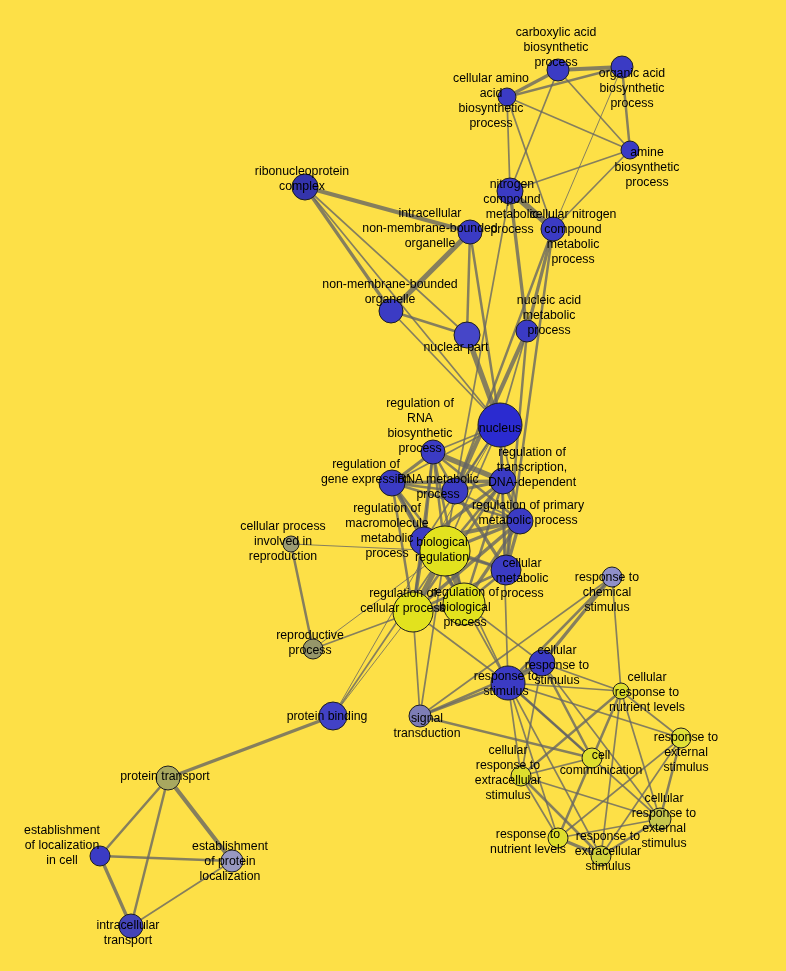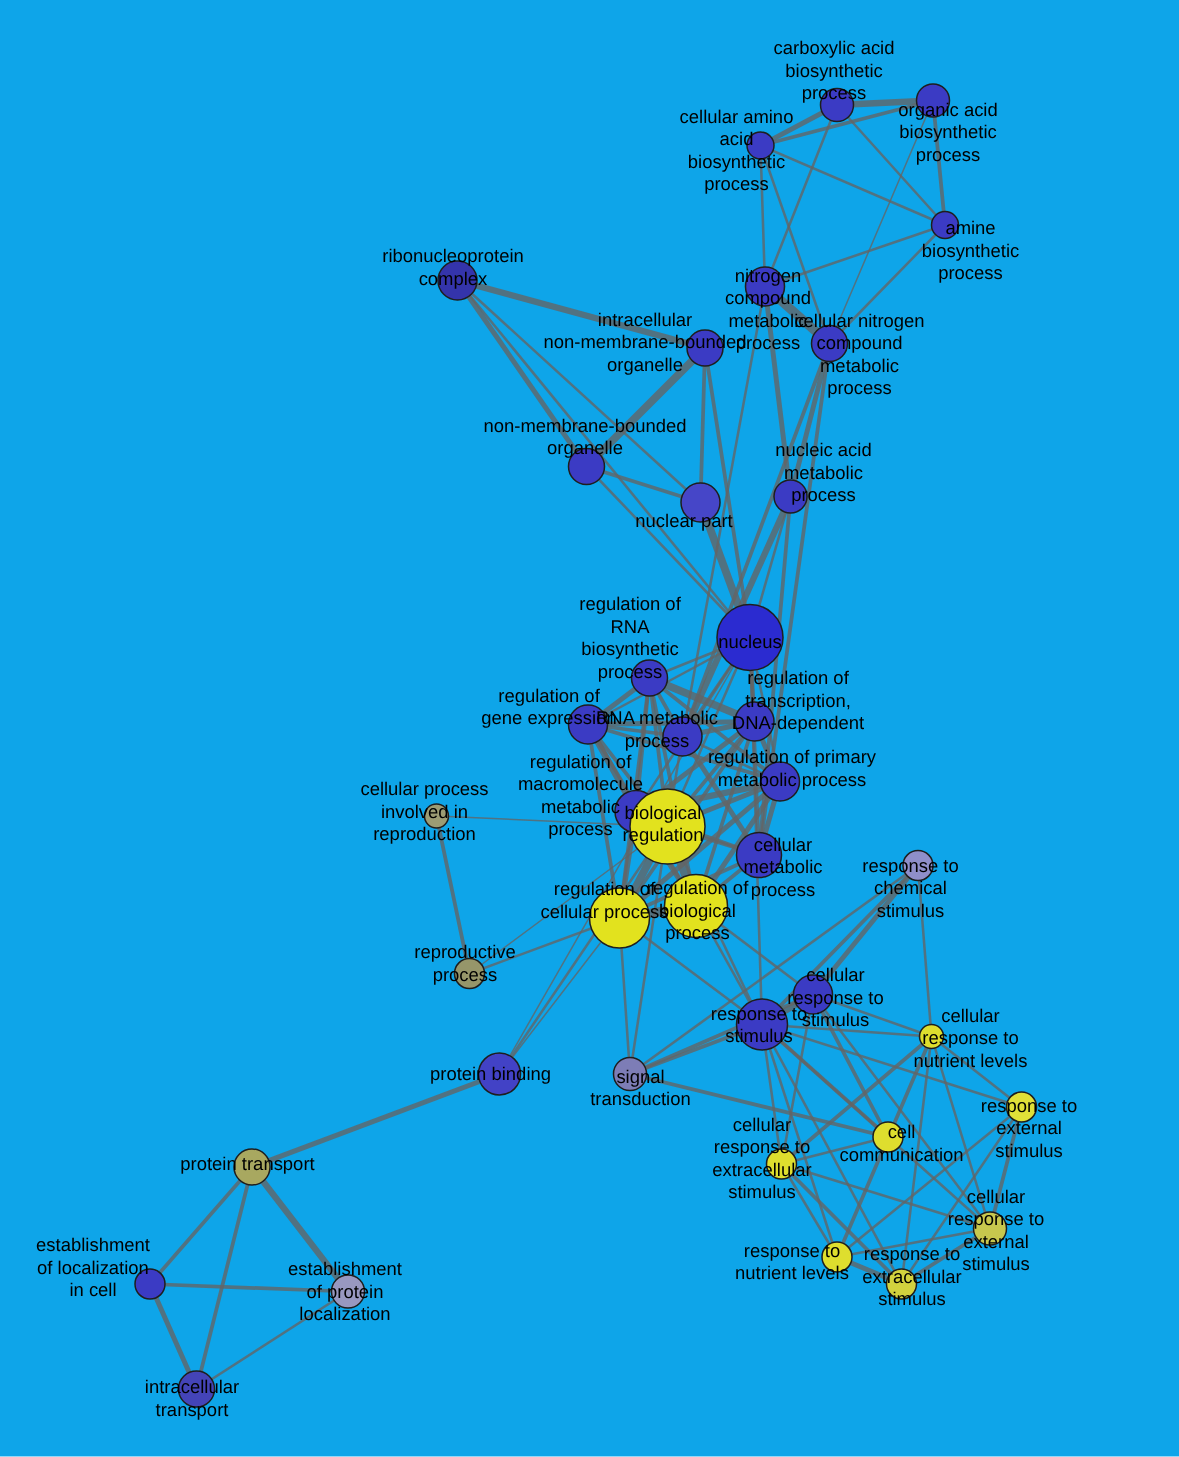--- a/index.html
+++ b/index.html
@@ -8,21 +8,21 @@
     background: #ffffff;
     width: 786px;
     height: 971px;
     overflow: hidden;
     font-family: "Liberation Sans", sans-serif;
   }
   .stage {
     position: relative;
     width: 786px;
     height: 971px;
-    background: #0ea5e9;
+    background: #fde047;
   }
   svg { display: block; }
   .edge {
     stroke-linecap: round;
   }
   .node {
     cursor: pointer;
   }
   .node-label {
     pointer-events: none;

